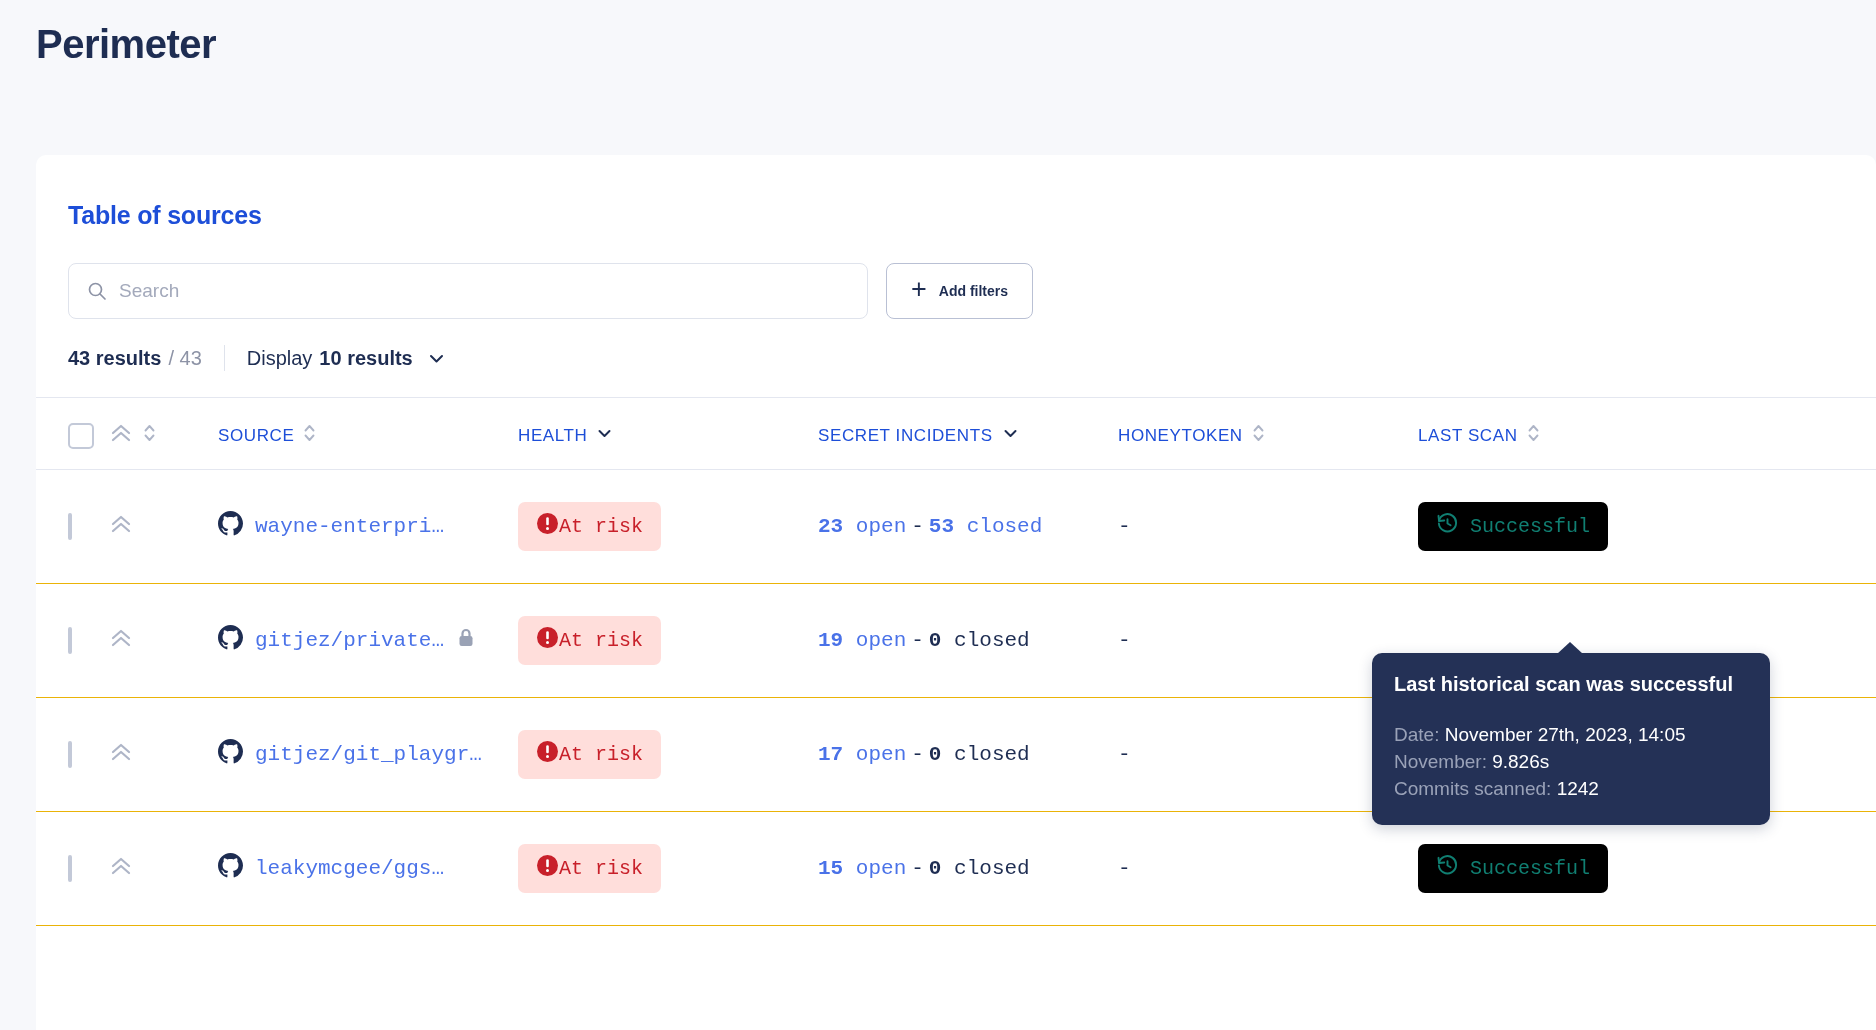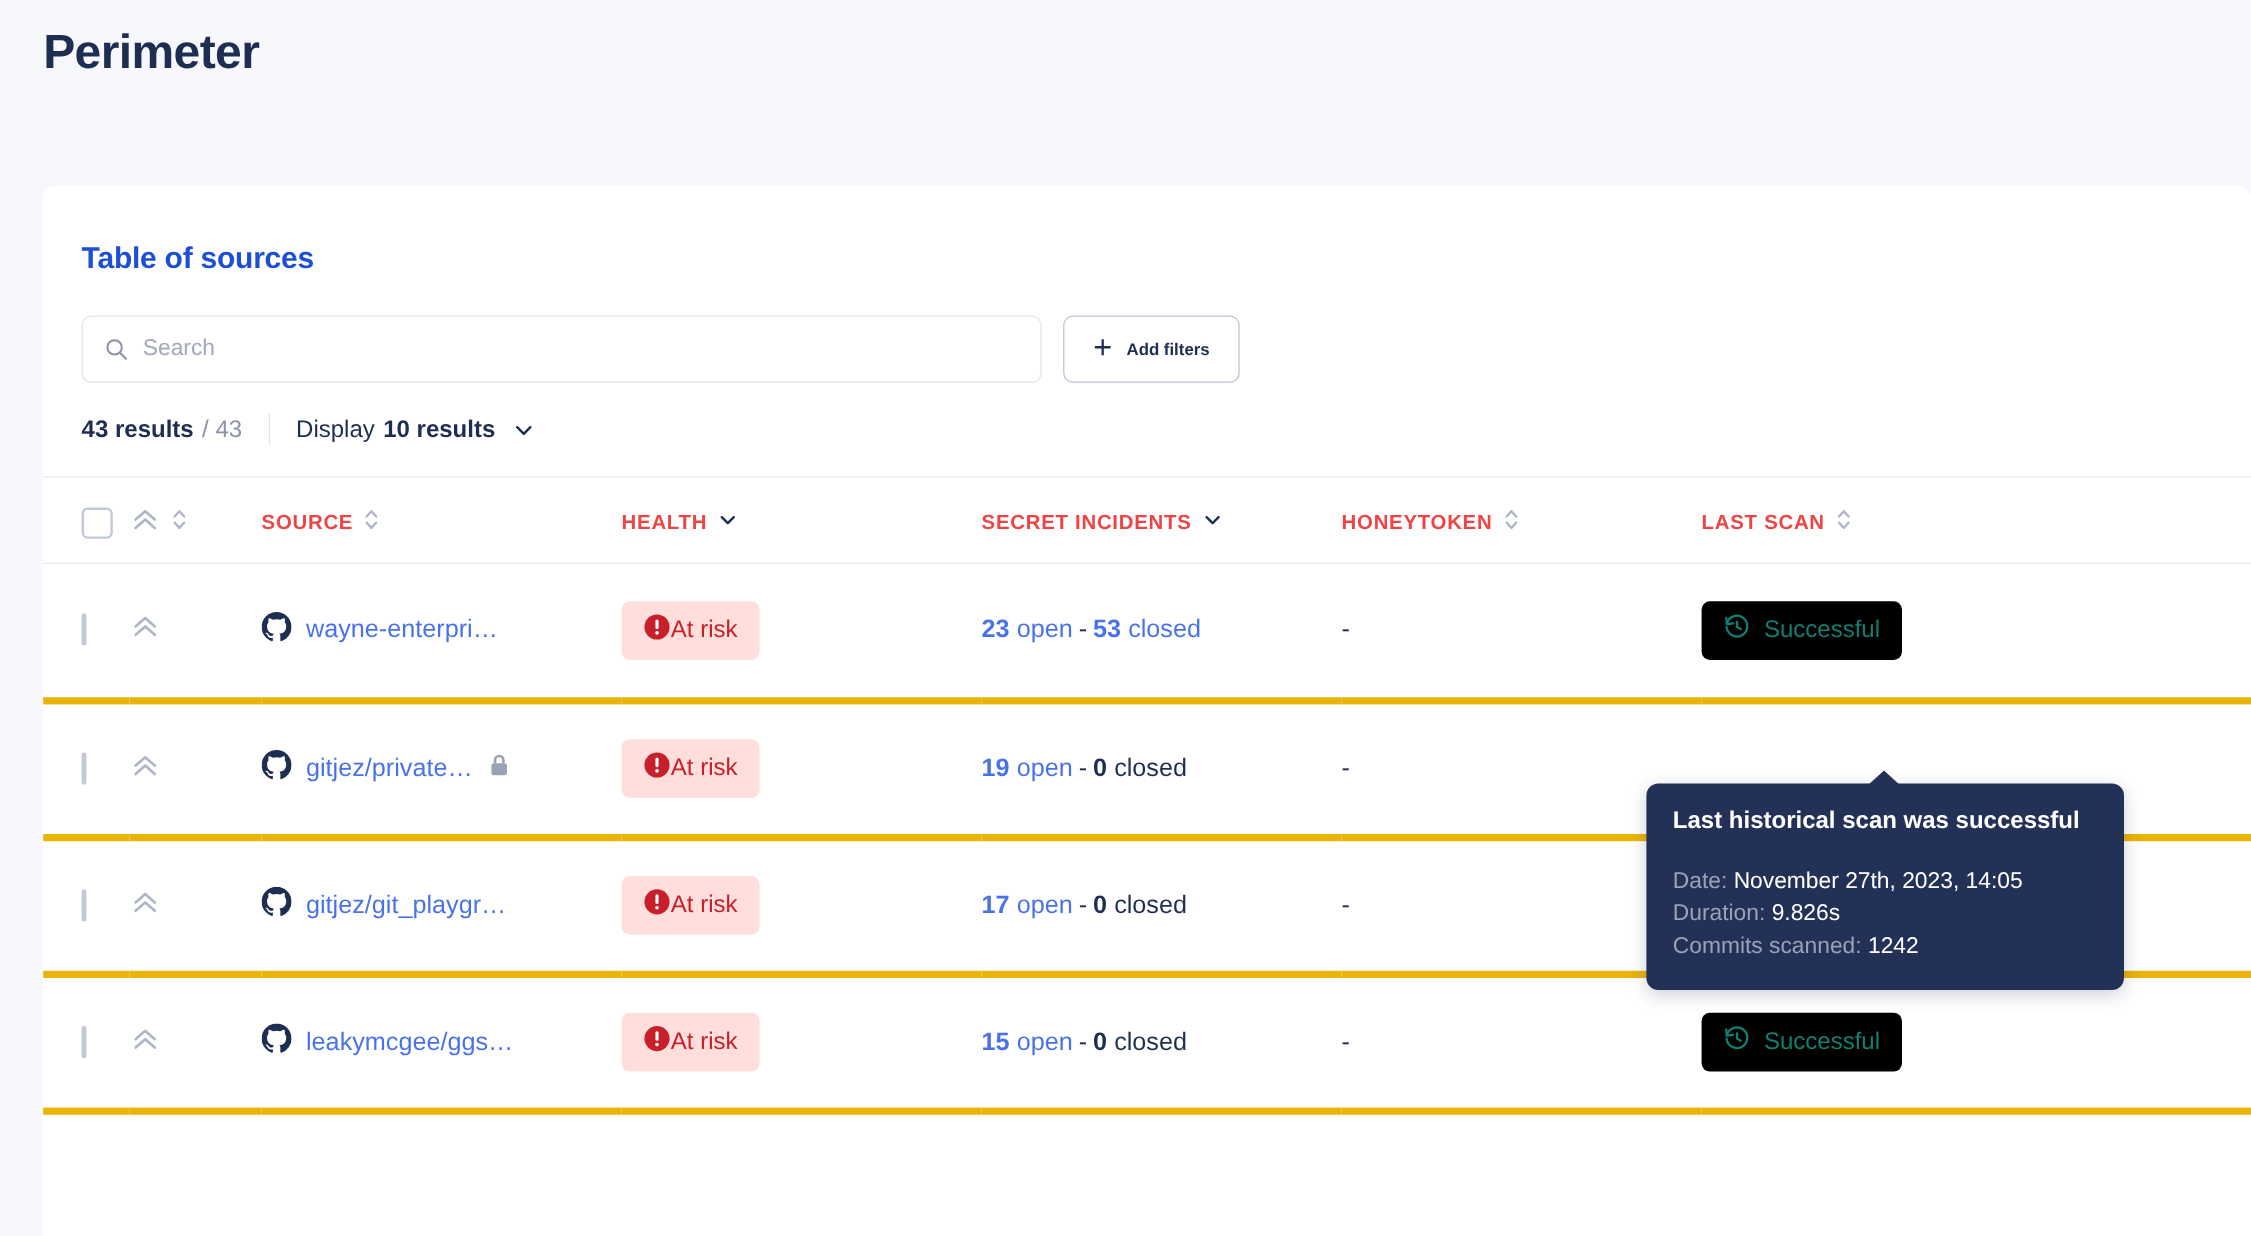--- a/index.html
+++ b/index.html
@@ -108,45 +108,46 @@
   .display-val { color: #1e2d52; font-weight: 700; margin-left: 7px; }
   .display-chev { margin-left: 14px; display:flex; cursor:pointer; }
 
   
   table { width: 100%; border-collapse: collapse; margin-top: 26px; }
 
   thead th {
     text-align: left;
     padding: 22px 0 18px 0;
     font-size: 17px;
-    font-weight: 700;
+    font-weight: 400;
     letter-spacing: 0.6px;
-    color: #ef4444;
+    color: #1d4ed8;
     border-top: 1px solid #e4e7f0;
     border-bottom: 1px solid #e4e7f0;
     vertical-align: middle;
     white-space: nowrap;
   }
   .th-inner { display: flex; align-items: center; gap: 9px; }
 
   th.c-check { width: 72px; padding-left: 32px; }
   th.c-sev   { width: 110px; }
   th.c-src   { width: 300px; }
   th.c-hlth  { width: 300px; }
   th.c-inc   { width: 300px; }
   th.c-hny   { width: 300px; }
   th.c-scan  { width: auto; }
 
   tbody td {
-    border-bottom: 6px solid #eab308;
+    border-bottom: 1px solid #eab308;
     padding: 0;
     height: 114px;
     vertical-align: middle;
     font-size: 21px;
     color: #1e2d52;
+    font-family: Liberation Mono, monospace;
   }
   td.c-check { padding-left: 32px; }
 
   .chk {
     width: 26px; height: 26px;
     border: 2px solid #c3c9d8;
     border-radius: 5px;
     background: #fff;
     cursor: pointer;
   }
@@ -467,16 +468,16 @@
         </tr>
       </tbody>
   </table>
 </div>
 
 <div class="tooltip">
   <div class="tooltip-arrow"></div>
   <div class="tt-title">Last historical scan was successful</div>
   <div id="tooltip-rows">
       <div class="tt-row"><span class="tt-label">Date:</span> <span class="tt-value">November 27th, 2023, 14:05</span></div>
-      <div class="tt-row"><span class="tt-label">Duration:</span> <span class="tt-value">9.826s</span></div>
+      <div class="tt-row"><span class="tt-label">November:</span> <span class="tt-value">9.826s</span></div>
       <div class="tt-row"><span class="tt-label">Commits scanned:</span> <span class="tt-value">1242</span></div>
     </div>
 </div>
 
 </body></html>

